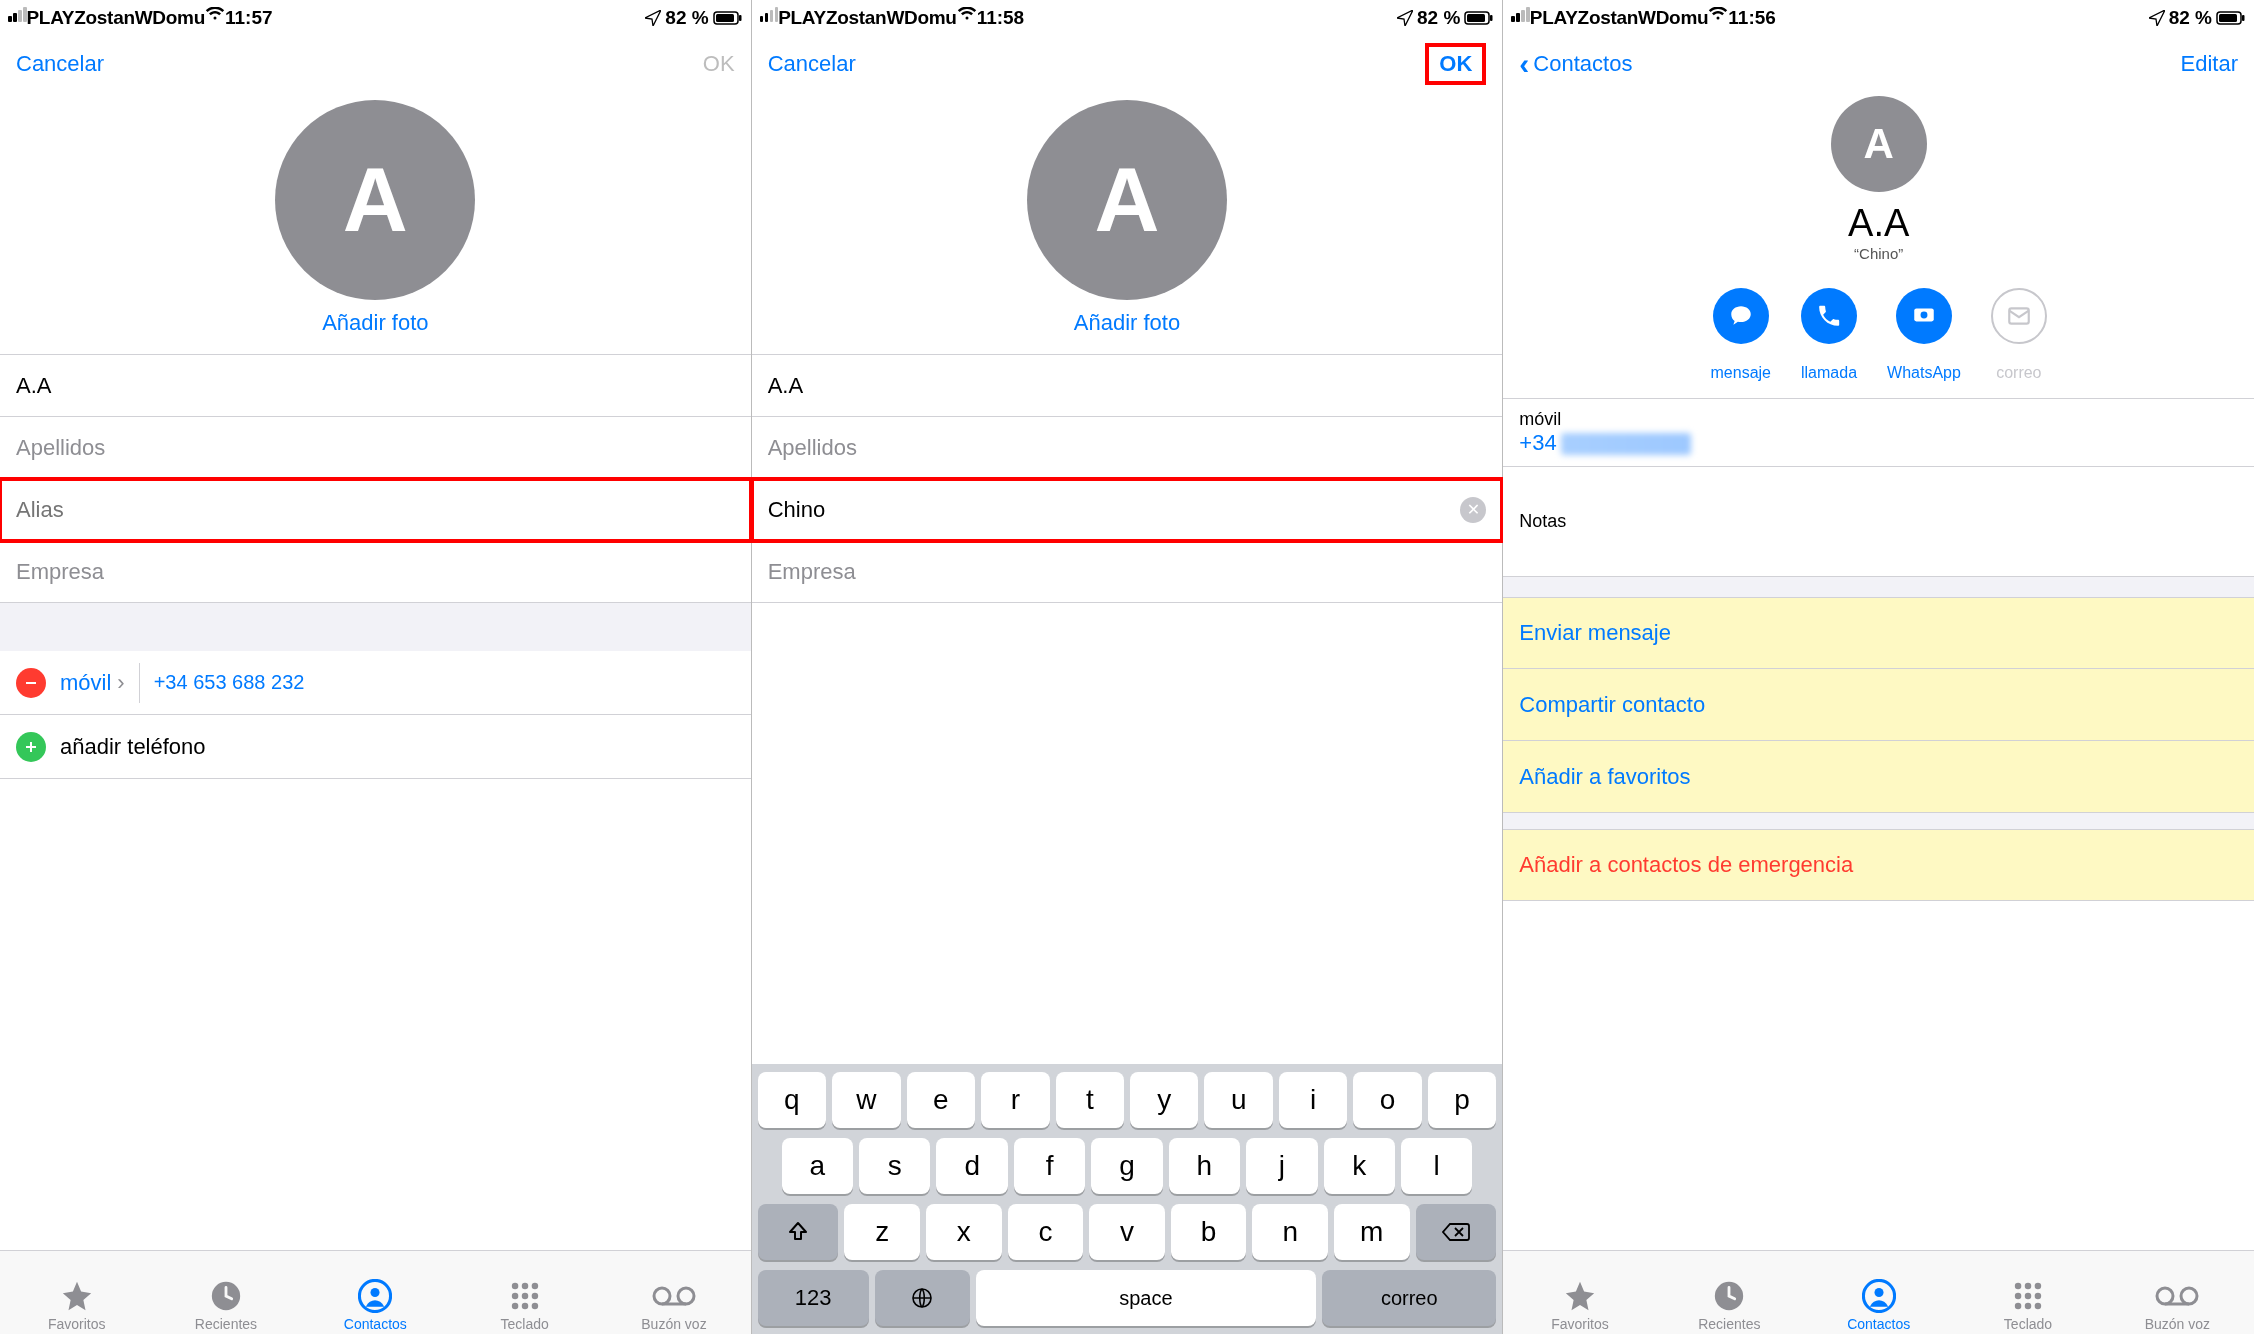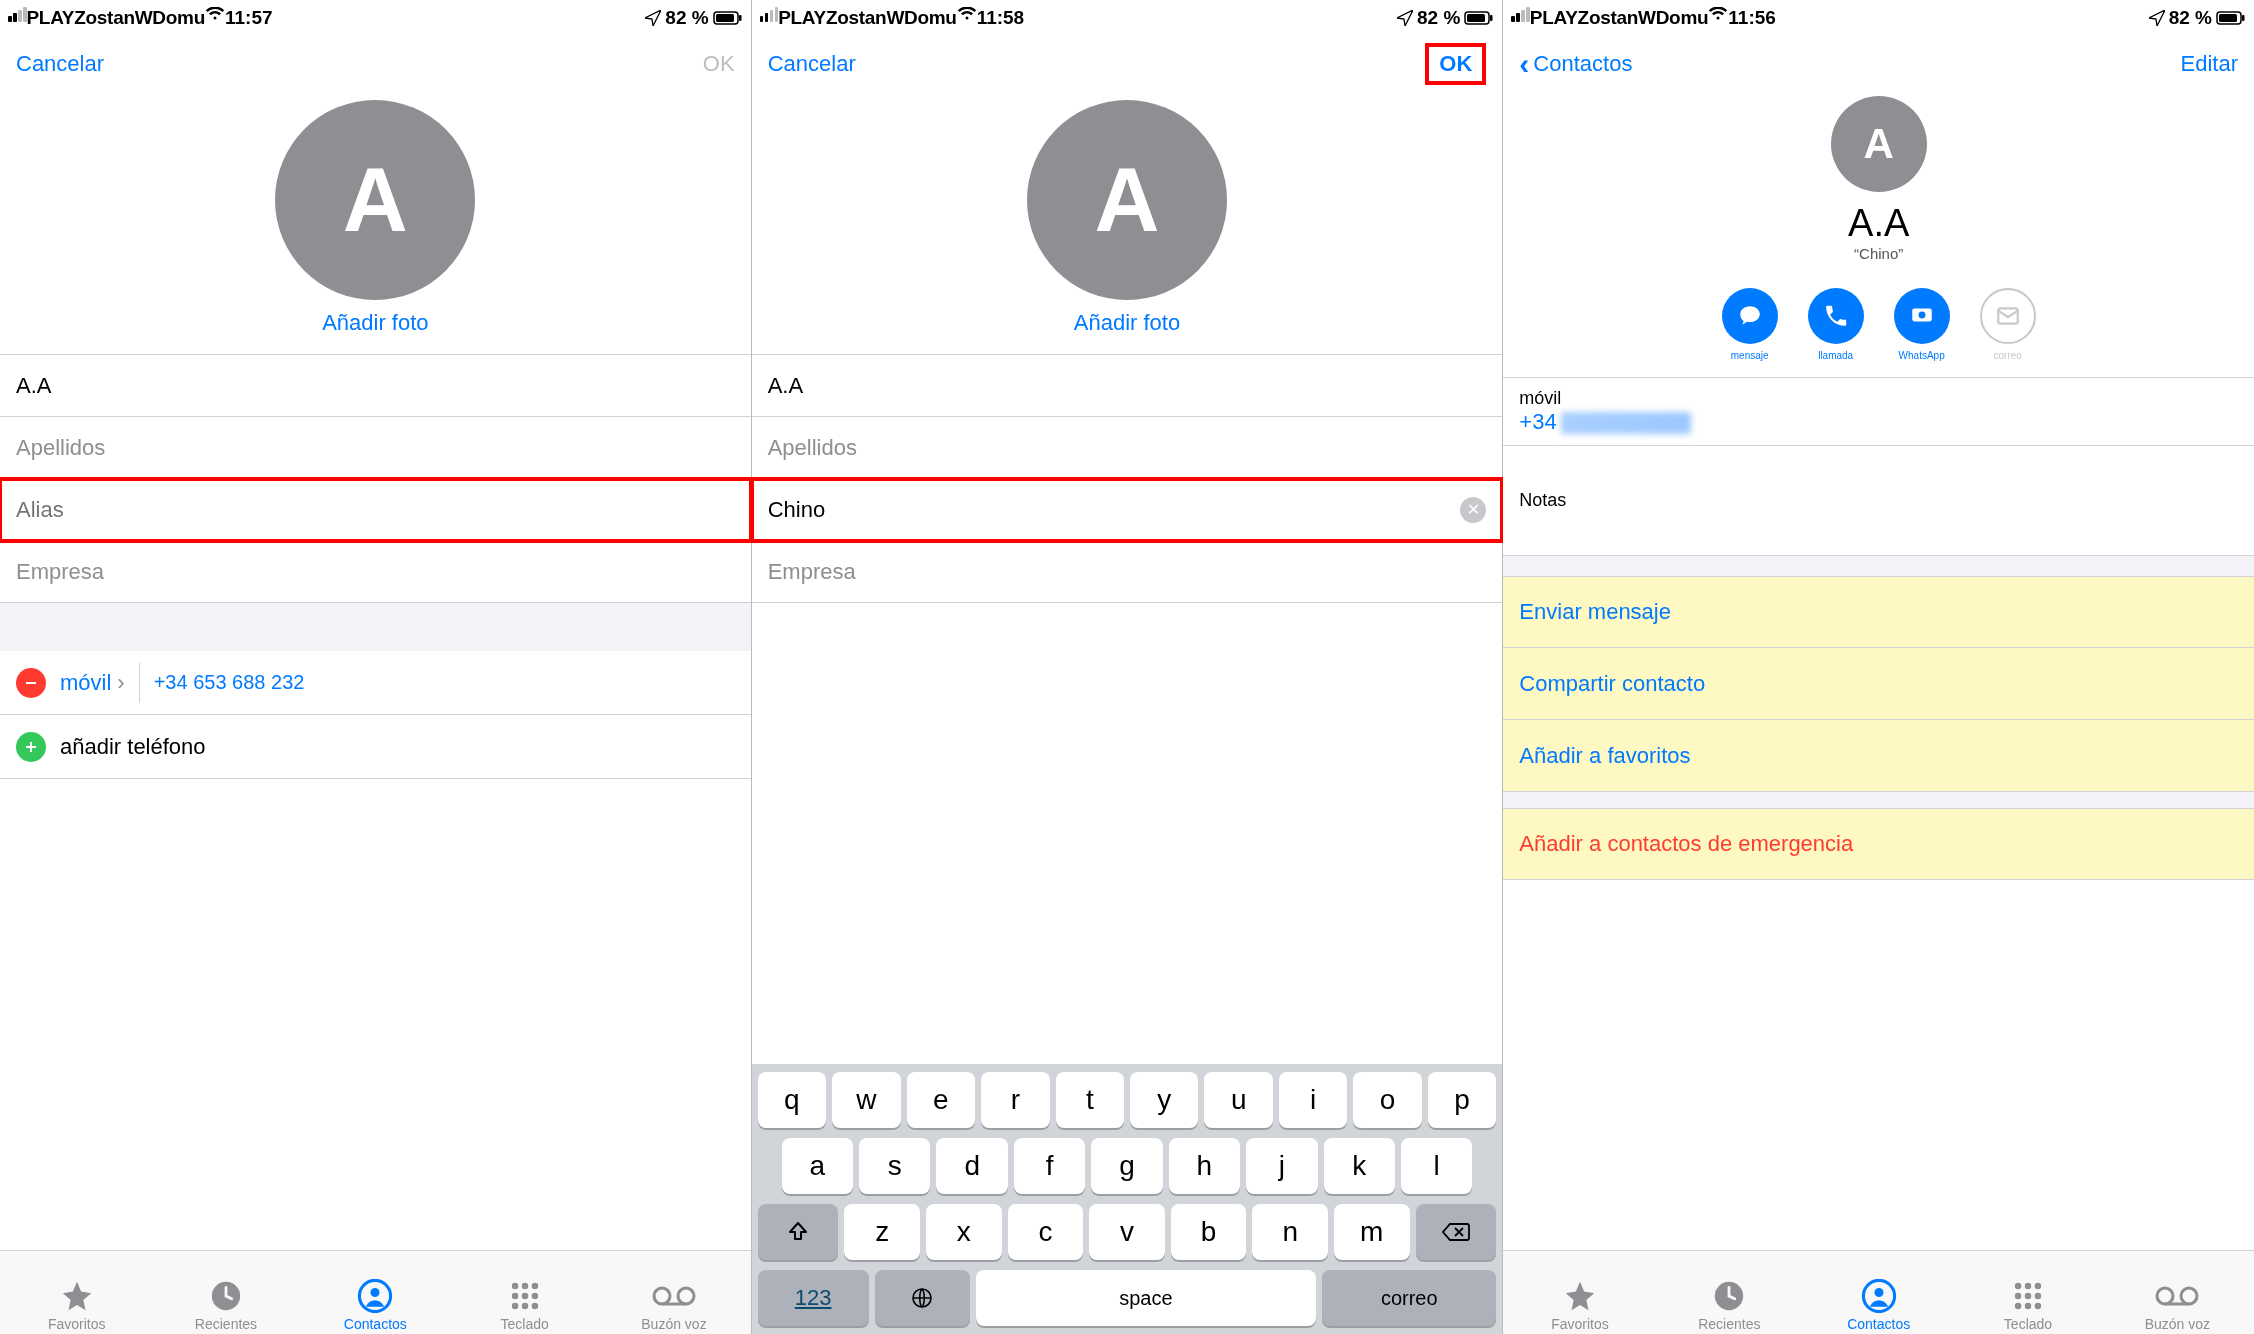--- a/index.html
+++ b/index.html
@@ -44,21 +44,21 @@
 
 .contact-hero{display:flex;flex-direction:column;align-items:center;padding:8px 0 18px;background:#fff;}
 .avatar-circle{width:200px;height:200px;border-radius:50%;background:var(--avatar);color:#fff;display:flex;align-items:center;justify-content:center;font-size:90px;font-weight:600;}
 .avatar-small{width:96px;height:96px;font-size:42px;}
 .add-photo{margin-top:10px;font-size:22px;color:var(--ios-blue);}
 .contact-name{margin-top:10px;font-size:38px;font-weight:400;color:#000;}
 .contact-nick{font-size:15px;color:#555;}
 
 
 .action-row{display:flex;justify-content:center;gap:30px;padding:8px 0 16px;}
-.action-btn{display:flex;flex-direction:column;align-items:center;gap:6px;font-size:10px;color:var(--ios-blue);}
+.action-btn{display:flex;flex-direction:column;align-items:center;gap:20px;font-size:16px;color:var(--ios-blue);}
 .action-btn.disabled{color:#c7c7cc;}
 .action-circ{width:56px;height:56px;border-radius:50%;background:var(--ios-blue);display:flex;align-items:center;justify-content:center;color:#fff;}
 .action-btn.disabled .action-circ{background:#fff;border:2px solid #c7c7cc;color:#c7c7cc;}
 
 
 .field-list{border-top:1px solid var(--ios-sep);}
 .field{display:flex;align-items:center;height:62px;padding:0 16px;border-bottom:1px solid var(--ios-sep);background:#fff;font-size:22px;}
 .field-text{color:#000;}
 .field-placeholder{color:var(--ios-gray);}
 .field-input{flex:1;border:none;outline:none;font-size:22px;padding:0;}
@@ -88,21 +88,21 @@
 
 .tabbar{margin-top:auto;display:flex;align-items:flex-end;justify-content:space-around;height:84px;background:#f8f8f8;border-top:1px solid var(--ios-sep);padding:6px 2px 2px;}
 .tab-item{flex:1;display:flex;flex-direction:column;align-items:center;gap:2px;font-size:14px;color:var(--ios-gray);}
 .tab-item.active{color:var(--ios-blue);}
 .tab-item .ticon{height:36px;display:flex;align-items:center;justify-content:center;}
 
 
 .keyboard{background:#d1d4d9;padding:8px 6px;display:flex;flex-direction:column;gap:10px;}
 .krow{display:flex;gap:6px;justify-content:center;}
 .key{flex:1;height:56px;background:#fff;border-radius:8px;box-shadow:0 2px 0 rgba(0,0,0,.25);display:flex;align-items:center;justify-content:center;font-size:28px;}
-.key.func{background:#acb1ba;color:#0c4a6e;font-size:22px;text-decoration:underline;}
+.key.func{background:#acb1ba;color:#000000;font-size:22px;}
 .key.space{flex:4.3;font-size:20px;}
 .key.return{flex:2.2;font-size:20px;background:#acb1ba;}
 
 
 svg{display:block;}
 </style>
 </head>
 <body>
 
 <div class="stage">

